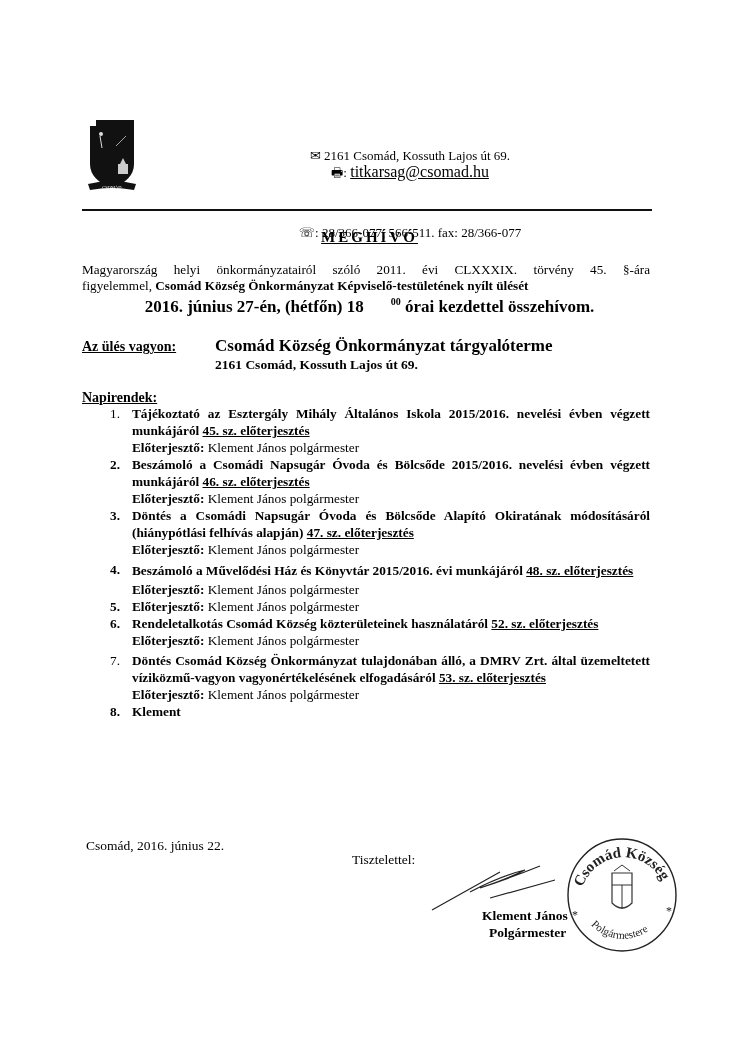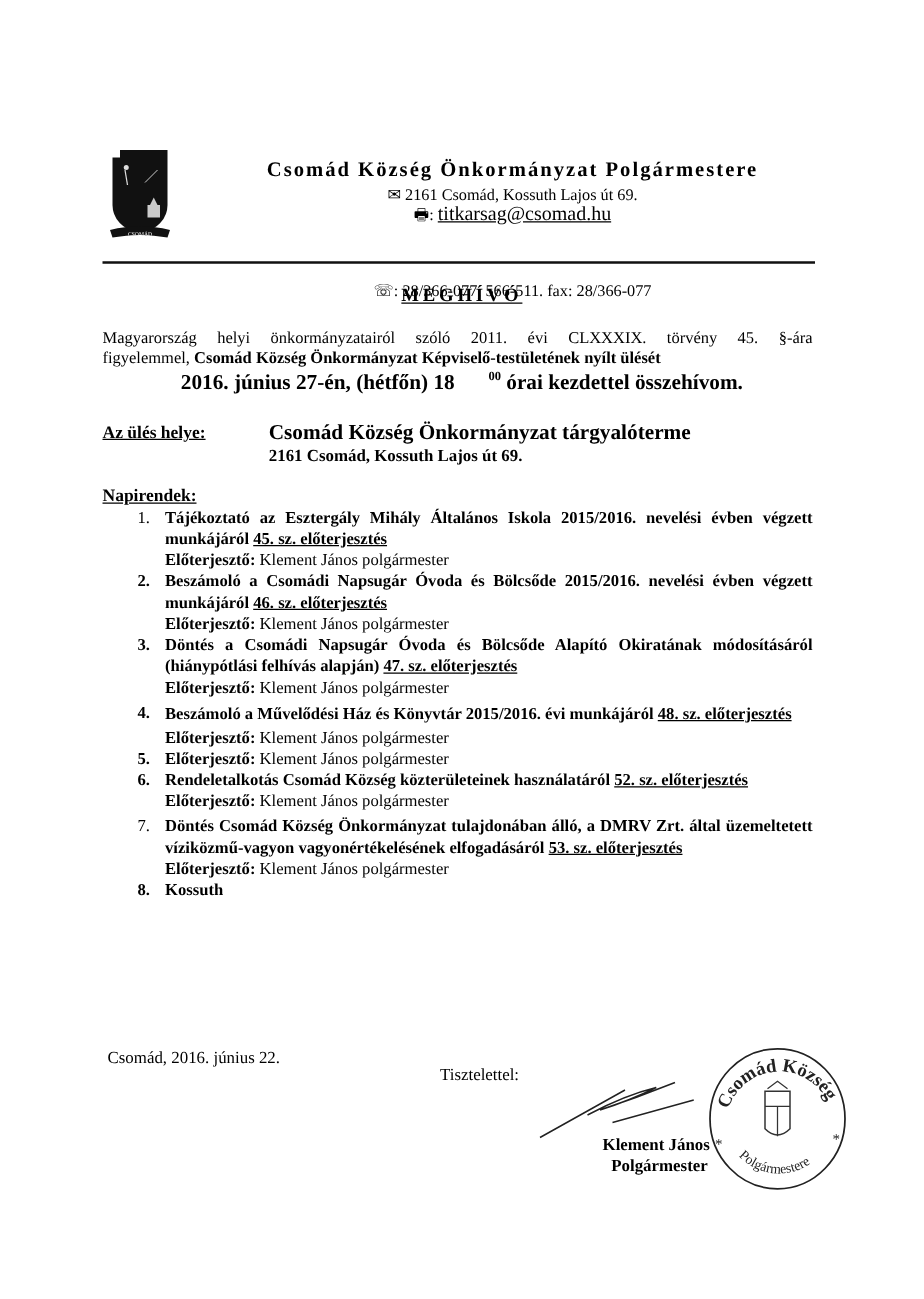--- a/index.html
+++ b/index.html
@@ -62,21 +62,20 @@
     <rect x="3" y="4" width="7" height="6" fill="#fff"></rect>
     <line x1="14" y1="20" x2="16" y2="32" stroke="#ddd" stroke-width="1"></line>
     <circle cx="15" cy="18" r="2" fill="#ddd"></circle>
     <line x1="30" y1="30" x2="40" y2="20" stroke="#ccc" stroke-width="0.8"></line>
     <rect x="32" y="48" width="10" height="10" fill="#ccc"></rect>
     <path d="M34 48 L37 42 L40 48 Z" fill="#ccc"></path>
     <path d="M2 68 Q26 62 50 68 L48 74 Q26 70 4 74 Z" fill="#111"></path>
     <text x="26" y="72.5" font-size="4.5" fill="#fff" text-anchor="middle" font-family="Liberation Serif, serif">CSOMÁD</text>
   </svg>
 
-  <div class="org-name">Csomád Község Önkormányzat Polgármestere</div>
   <div class="contact l1">
     <span>✉</span>
     <span>2161 Csomád, Kossuth Lajos út 69.</span>
   </div>
   <div class="contact l2">
     <span>🖶</span><span>:</span>
     <span class="email">titkarsag@csomad.hu</span>
   </div>
   <div class="contact l3">
     <span>☏</span><span>: 28/366-077, 566-511. fax: 28/366-077</span>
@@ -87,21 +86,21 @@
 
   <div class="intro">
     <span class="line1">Magyarország helyi önkormányzatairól szóló 2011. évi CLXXXIX. törvény 45. §-ára</span>
     <span>figyelemmel, </span><b>Csomád Község Önkormányzat Képviselő-testületének nyílt ülését</b>
   </div>
 
   <div class="datetime">
     <span>2016. június 27-én, (hétfőn) 18</span><sup>00</sup><span> órai kezdettel összehívom.</span>
   </div>
 
-  <div class="venue-label">Az ülés helye:</div>
+  <div class="venue-label">Az ülés vagyon:</div>
   <div class="venue-name">Csomád Község Önkormányzat tárgyalóterme</div>
   <div class="venue-addr">2161 Csomád, Kossuth Lajos út 69.</div>
 
   <div class="agenda-head">Napirendek:</div>
 
   <div class="agenda">
 
     <div class="item">
       <span class="num">1.</span>
       <span class="t"><span>Tájékoztató az Esztergály Mihály Általános Iskola 2015/2016. nevelési évben végzett munkájáról </span><span class="ref">45. sz. előterjesztés</span></span>
@@ -138,21 +137,21 @@
     </div>
 
     <div class="item gap">
       <span class="num">7.</span>
       <span class="t"><span>Döntés Csomád Község Önkormányzat tulajdonában álló, a DMRV Zrt. által üzemeltetett víziközmű-vagyon vagyonértékelésének elfogadásáról </span><span class="ref">53. sz. előterjesztés</span></span>
       <span class="pres"><span class="lbl">Előterjesztő:</span><span> Klement János polgármester</span></span>
     </div>
 
     <div class="item">
       <span class="num b">8.</span>
-      <span class="t">Kossuth</span>
+      <span class="t">Klement</span>
     </div>
   </div>
 
   <div class="place-date">Csomád, 2016. június 22.</div>
   <div class="regards">Tisztelettel:</div>
 
   <svg class="sig-svg" viewBox="0 0 130 60">
     <path d="M2 52 L70 14 M40 34 Q70 18 95 12 Q75 22 50 30 Q80 20 110 8 M60 40 L125 22" stroke="#222" stroke-width="1.2" fill="none"></path>
   </svg>
 

